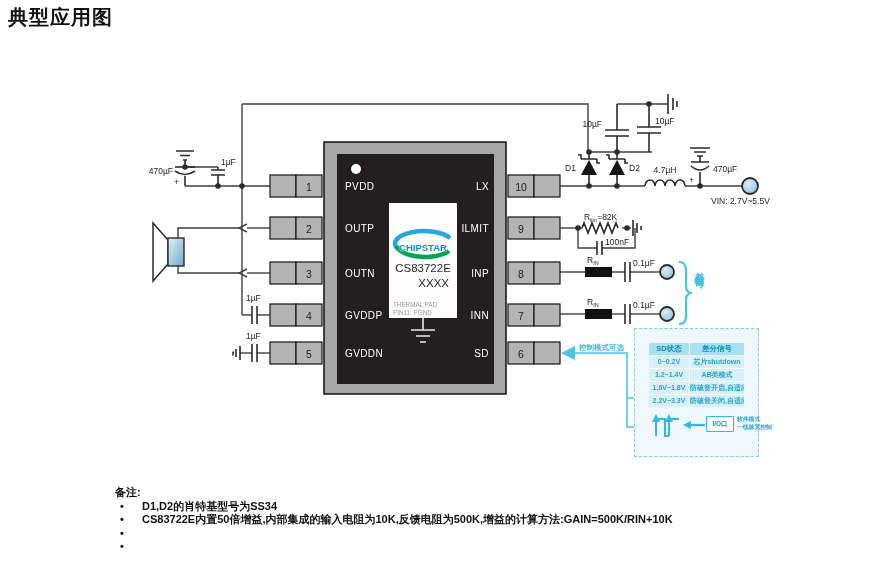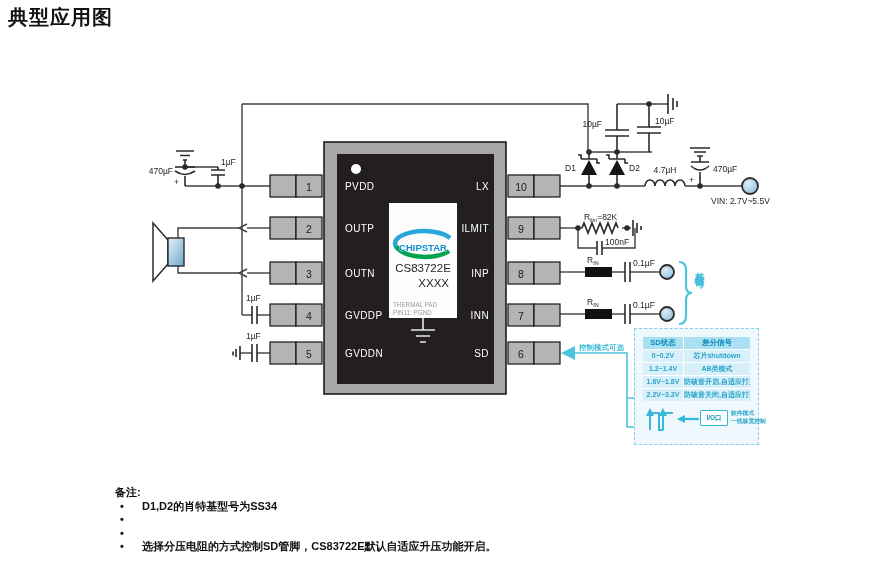--- a/index.html
+++ b/index.html
@@ -12,21 +12,21 @@
   .dot{fill:#2b2b2b;}
   .clbl{font-size:8.5px;fill:#1e1e1e;}
   .sub{font-size:5.5px;}
   .pnum{font-size:10.5px;fill:#1b1b1b;}
   .plbl{font-size:10px;fill:#ffffff;letter-spacing:.4px;}
   .cylab{font-size:7.5px;font-weight:bold;fill:#3fbcd9;}
   .cyline{stroke:#4cc4e0;stroke-width:1.6;fill:none;}
   .pinbox{fill:#b4b4b4;stroke:#141414;stroke-width:1.2;}
   
   .sd-panel{position:absolute;left:634px;top:328px;width:125px;border:1px dashed #7fcfe8;
-            background:#eef8fd;padding:8px;box-sizing:border-box;}
+            background:#eef8fd;padding:14px;box-sizing:border-box;}
   .sd-table{display:grid;grid-template-columns:40px 1fr;gap:1px;background:#ffffff;}
   .sd-cell{background:#d8f0f9;color:#2aa4ca;font-size:7px;font-weight:bold;text-align:center;
            height:12px;line-height:12px;overflow:hidden;white-space:nowrap;}
   .sd-cell.hd{background:#a9e1f3;color:#0f8cba;font-size:7.5px;}
   .sd-wave{position:relative;height:34px;margin-top:1px;}
   .wave-svg{position:absolute;left:1px;top:1px;}
   .io-box{position:absolute;left:57px;top:8px;width:26px;height:14px;border:1.5px solid #35b8da;
           background:#fff;color:#1794bd;font-size:6.5px;font-weight:bold;border-radius:1px;
           display:flex;align-items:center;justify-content:center;}
   .sw-text{position:absolute;left:88px;top:7px;color:#2aa4ca;font-size:5.8px;font-weight:bold;
@@ -322,23 +322,23 @@
   </div>
 
   <div class="notes">
     <div class="notes-heading">备注:</div>
     <div class="note-line">
         <span class="bullet">•</span>
         <span>D1,D2的肖特基型号为SS34</span>
       </div>
     <div class="note-line">
         <span class="bullet">•</span>
+        <span>CS83722E内置50倍增益,内部集成的输入电阻为10K,反馈电阻为500K,增益的计算方法:GAIN=500K/RIN+10K</span>
       </div>
     <div class="note-line">
         <span class="bullet">•</span>
       </div>
     <div class="note-line">
         <span class="bullet">•</span>
-        <span>选择分压电阻的方式控制SD管脚，CS83722E默认自适应升压功能开启。</span>
       </div>
   </div>
 
 </div>
 
 </body></html>

